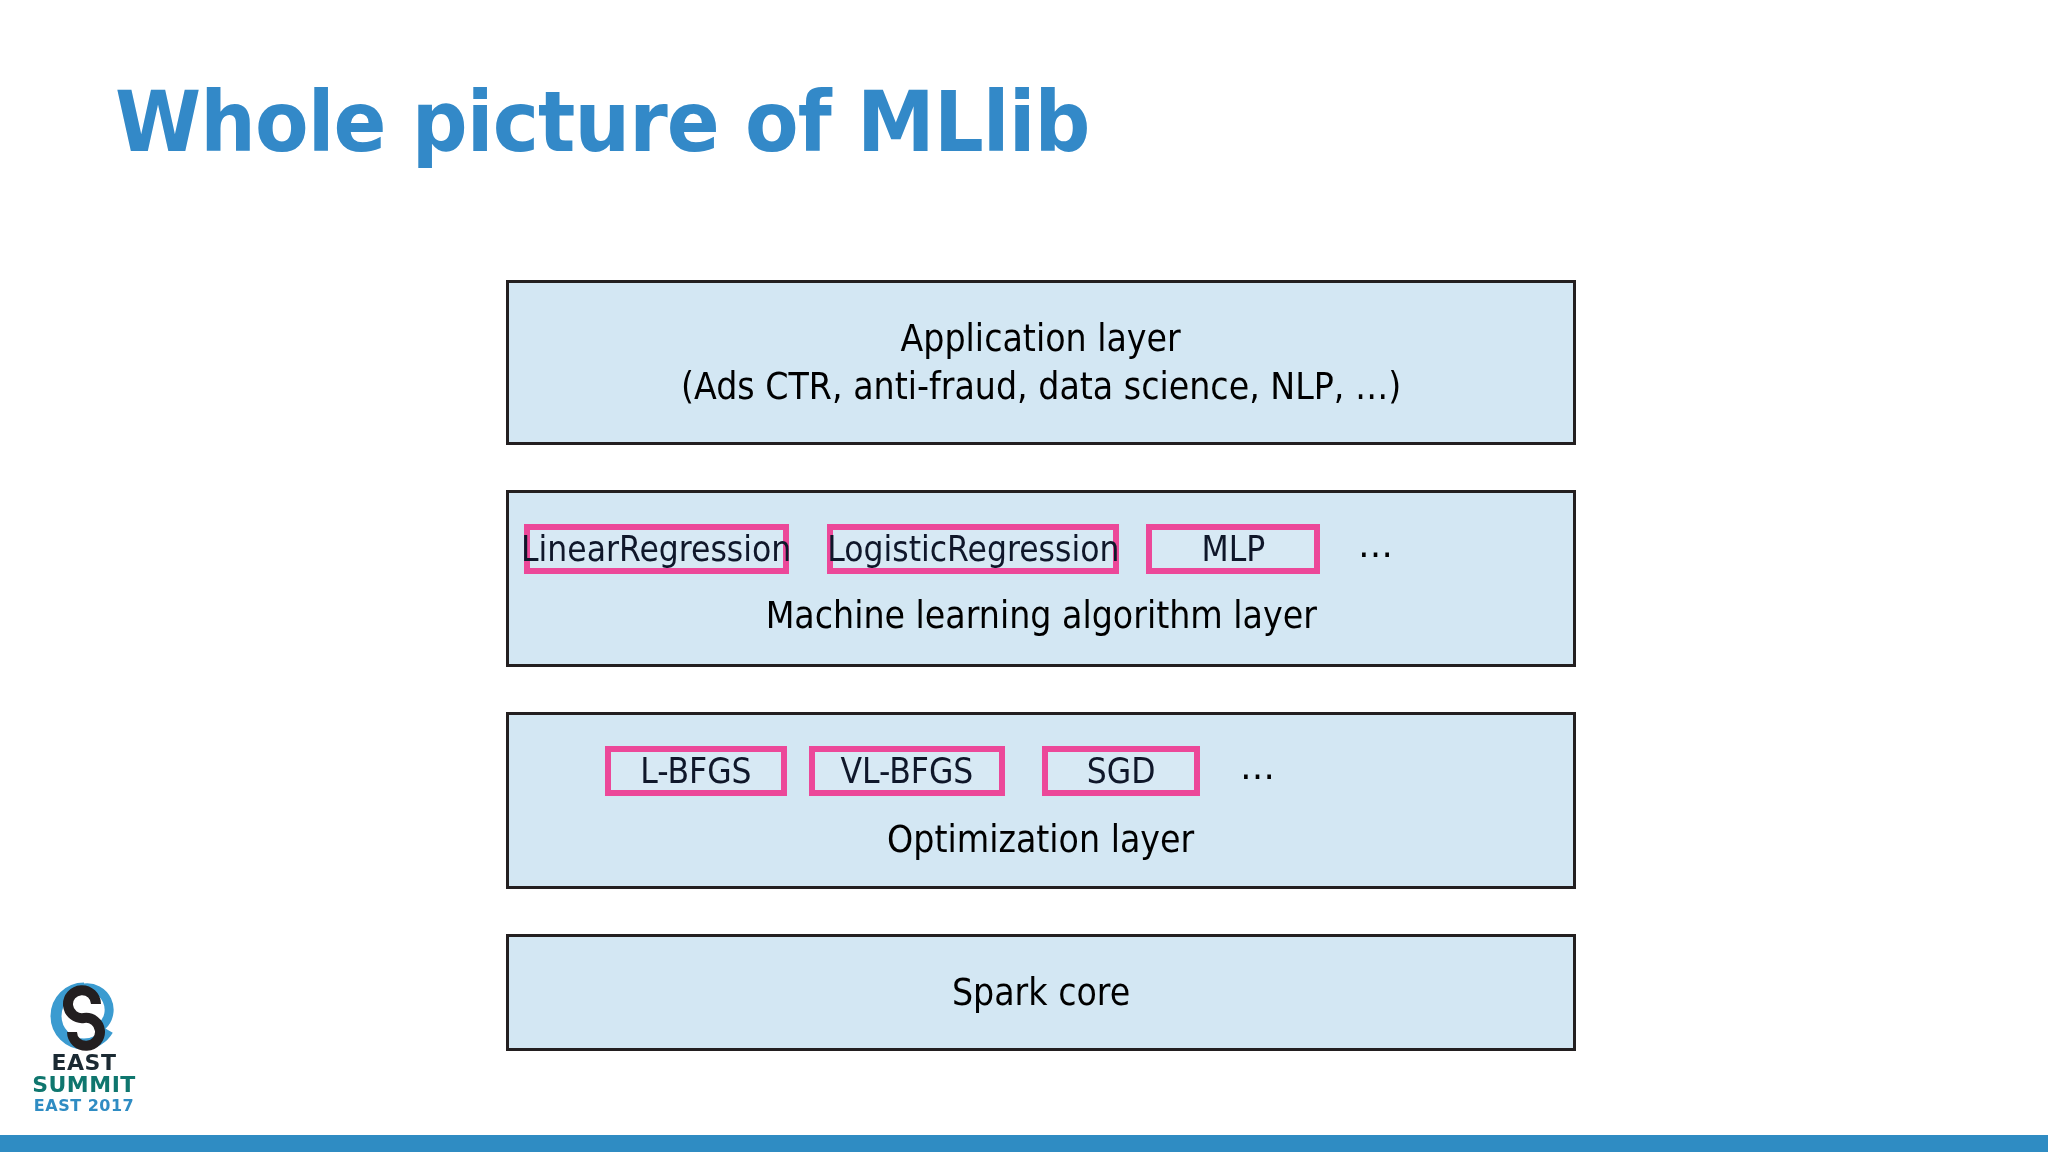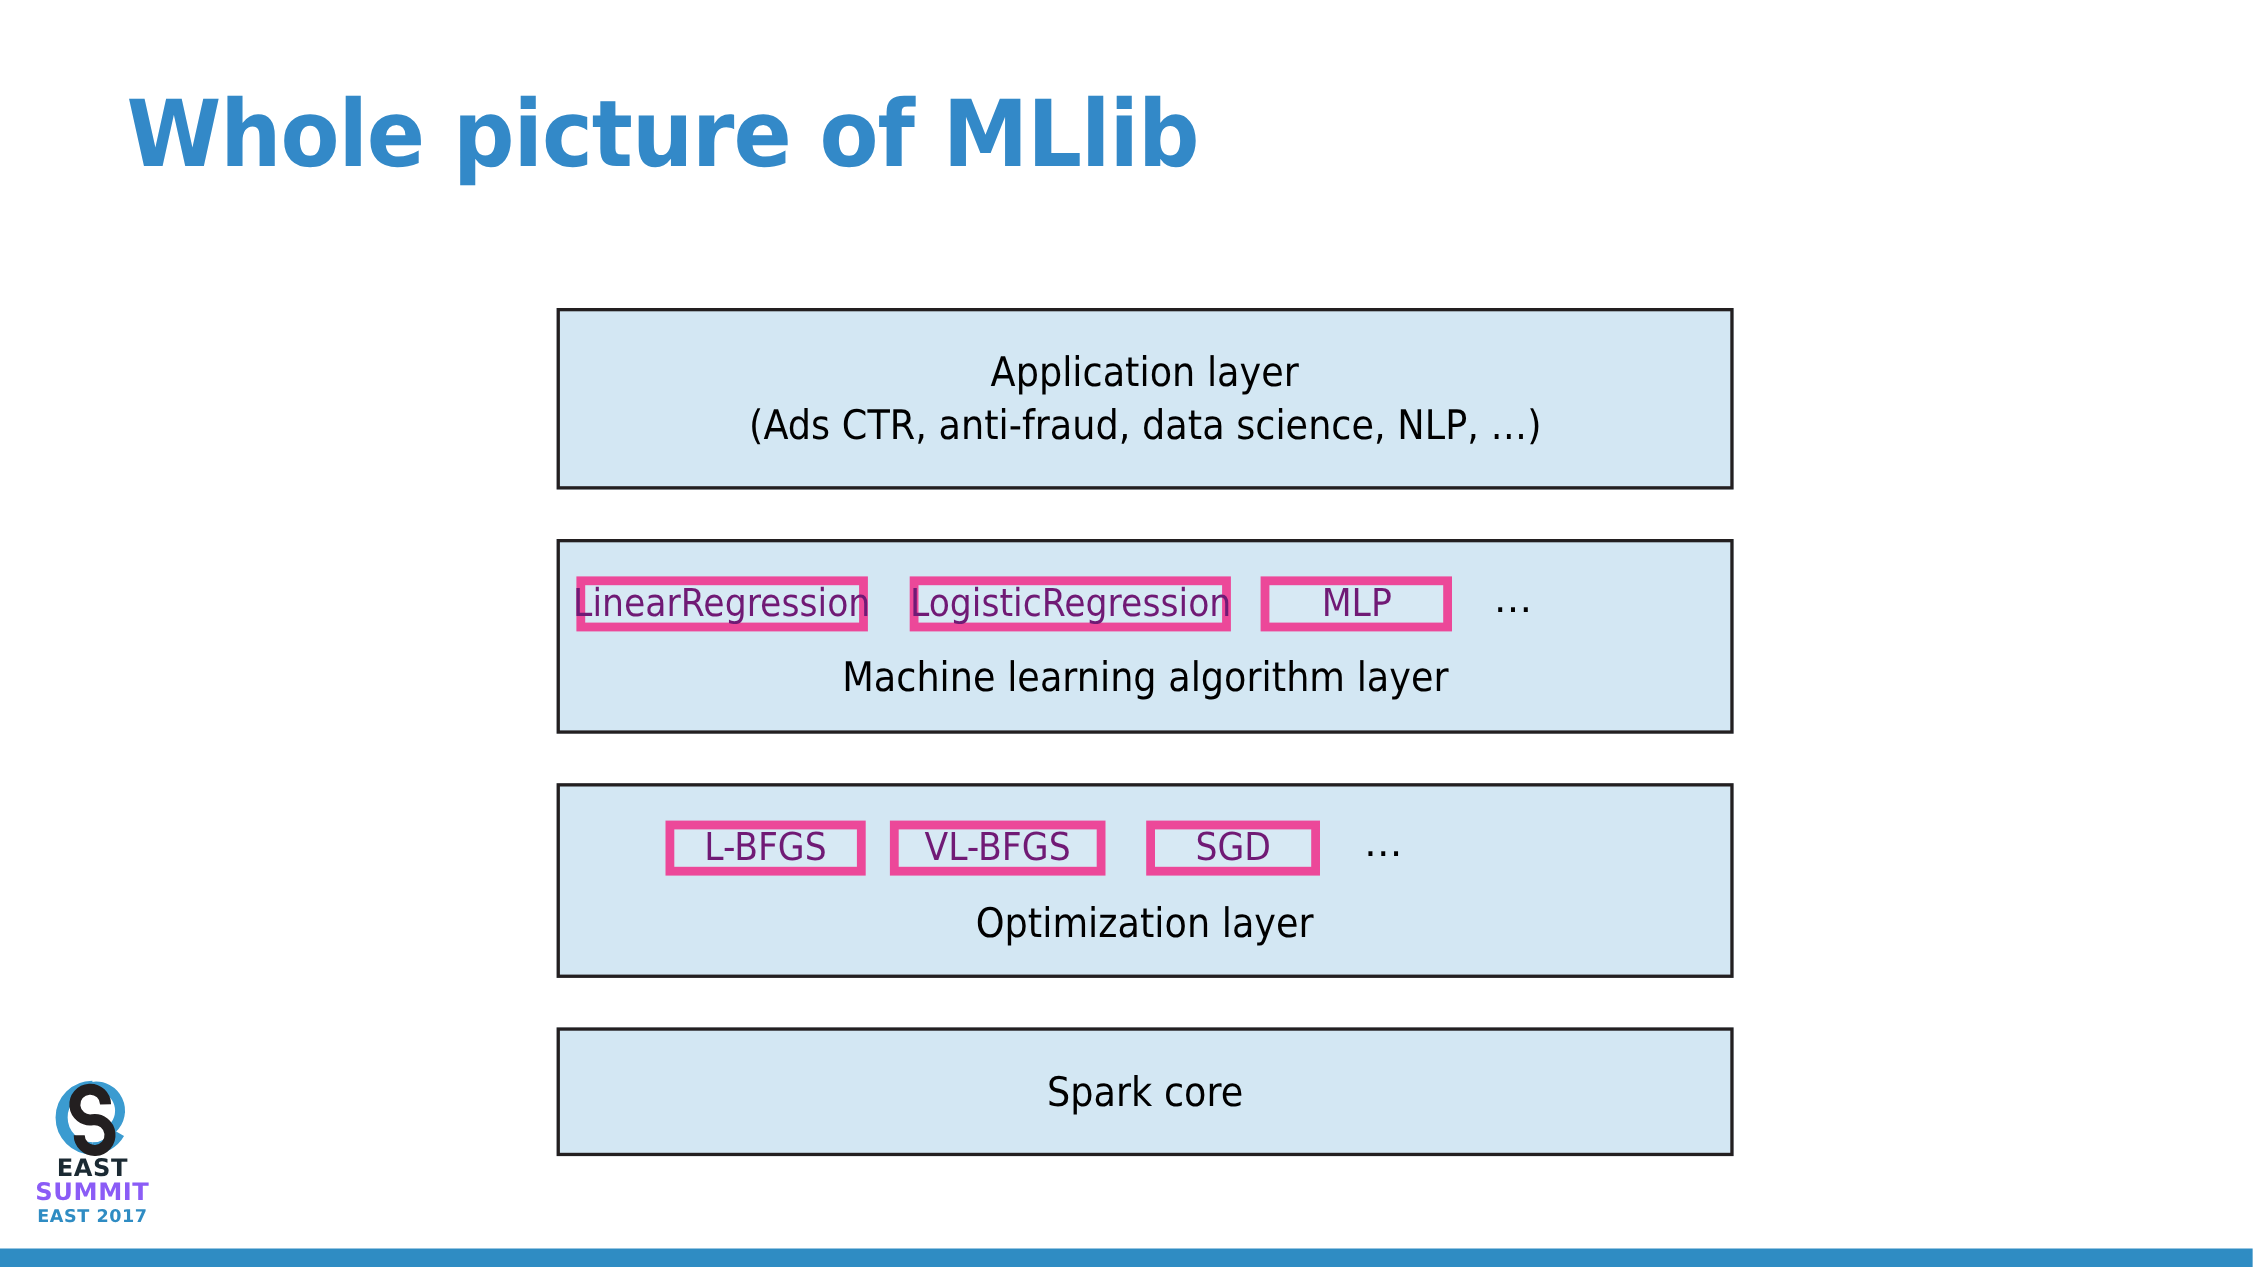--- a/index.html
+++ b/index.html
@@ -77,28 +77,28 @@
   .chip-row {
     display: flex;
     align-items: center;
     width: 100%;
     box-sizing: border-box;
   }
 
   .chip {
     box-sizing: border-box;
     background: #d7e9f4;
-    border: 8px solid #ec4899;
+    border: 6px solid #ec4899;
     height: 50px;
     display: flex;
     align-items: center;
     justify-content: center;
     font-family: "DejaVu Sans", sans-serif;
     font-size: 35px;
-    color: #701a75;
+    color: #0f172a;
     white-space: nowrap;
     padding: 0 10px;
   }
   .chip span { transform: scaleX(0.90); display: inline-block; }
 
   .ellipsis {
     font-family: "DejaVu Sans", sans-serif;
     font-size: 35px;
     color: #000;
     line-height: 0.6;
@@ -141,21 +141,21 @@
     text-align: center;
   }
   #logo-mark { width: 120px; height: 72px; display: block; }
   .logo-line {
     font-family: "DejaVu Sans", sans-serif;
     font-weight: bold;
     letter-spacing: 0.5px;
     line-height: 1.0;
   }
   #logo-spark  { font-size: 22px; color: #1b2a33; }
-  #logo-summit { font-size: 22px; color: #8b5cf6; }
+  #logo-summit { font-size: 22px; color: #0f766e; }
   #logo-east   { font-size: 16px; color: #2f8cc3; margin-top: 2px; }
 </style>
 </head>
 <body>
 
 <div id="slide-title">Whole picture of MLlib</div>
 
 <div id="diagram">
 
   <div class="layer-box application">

